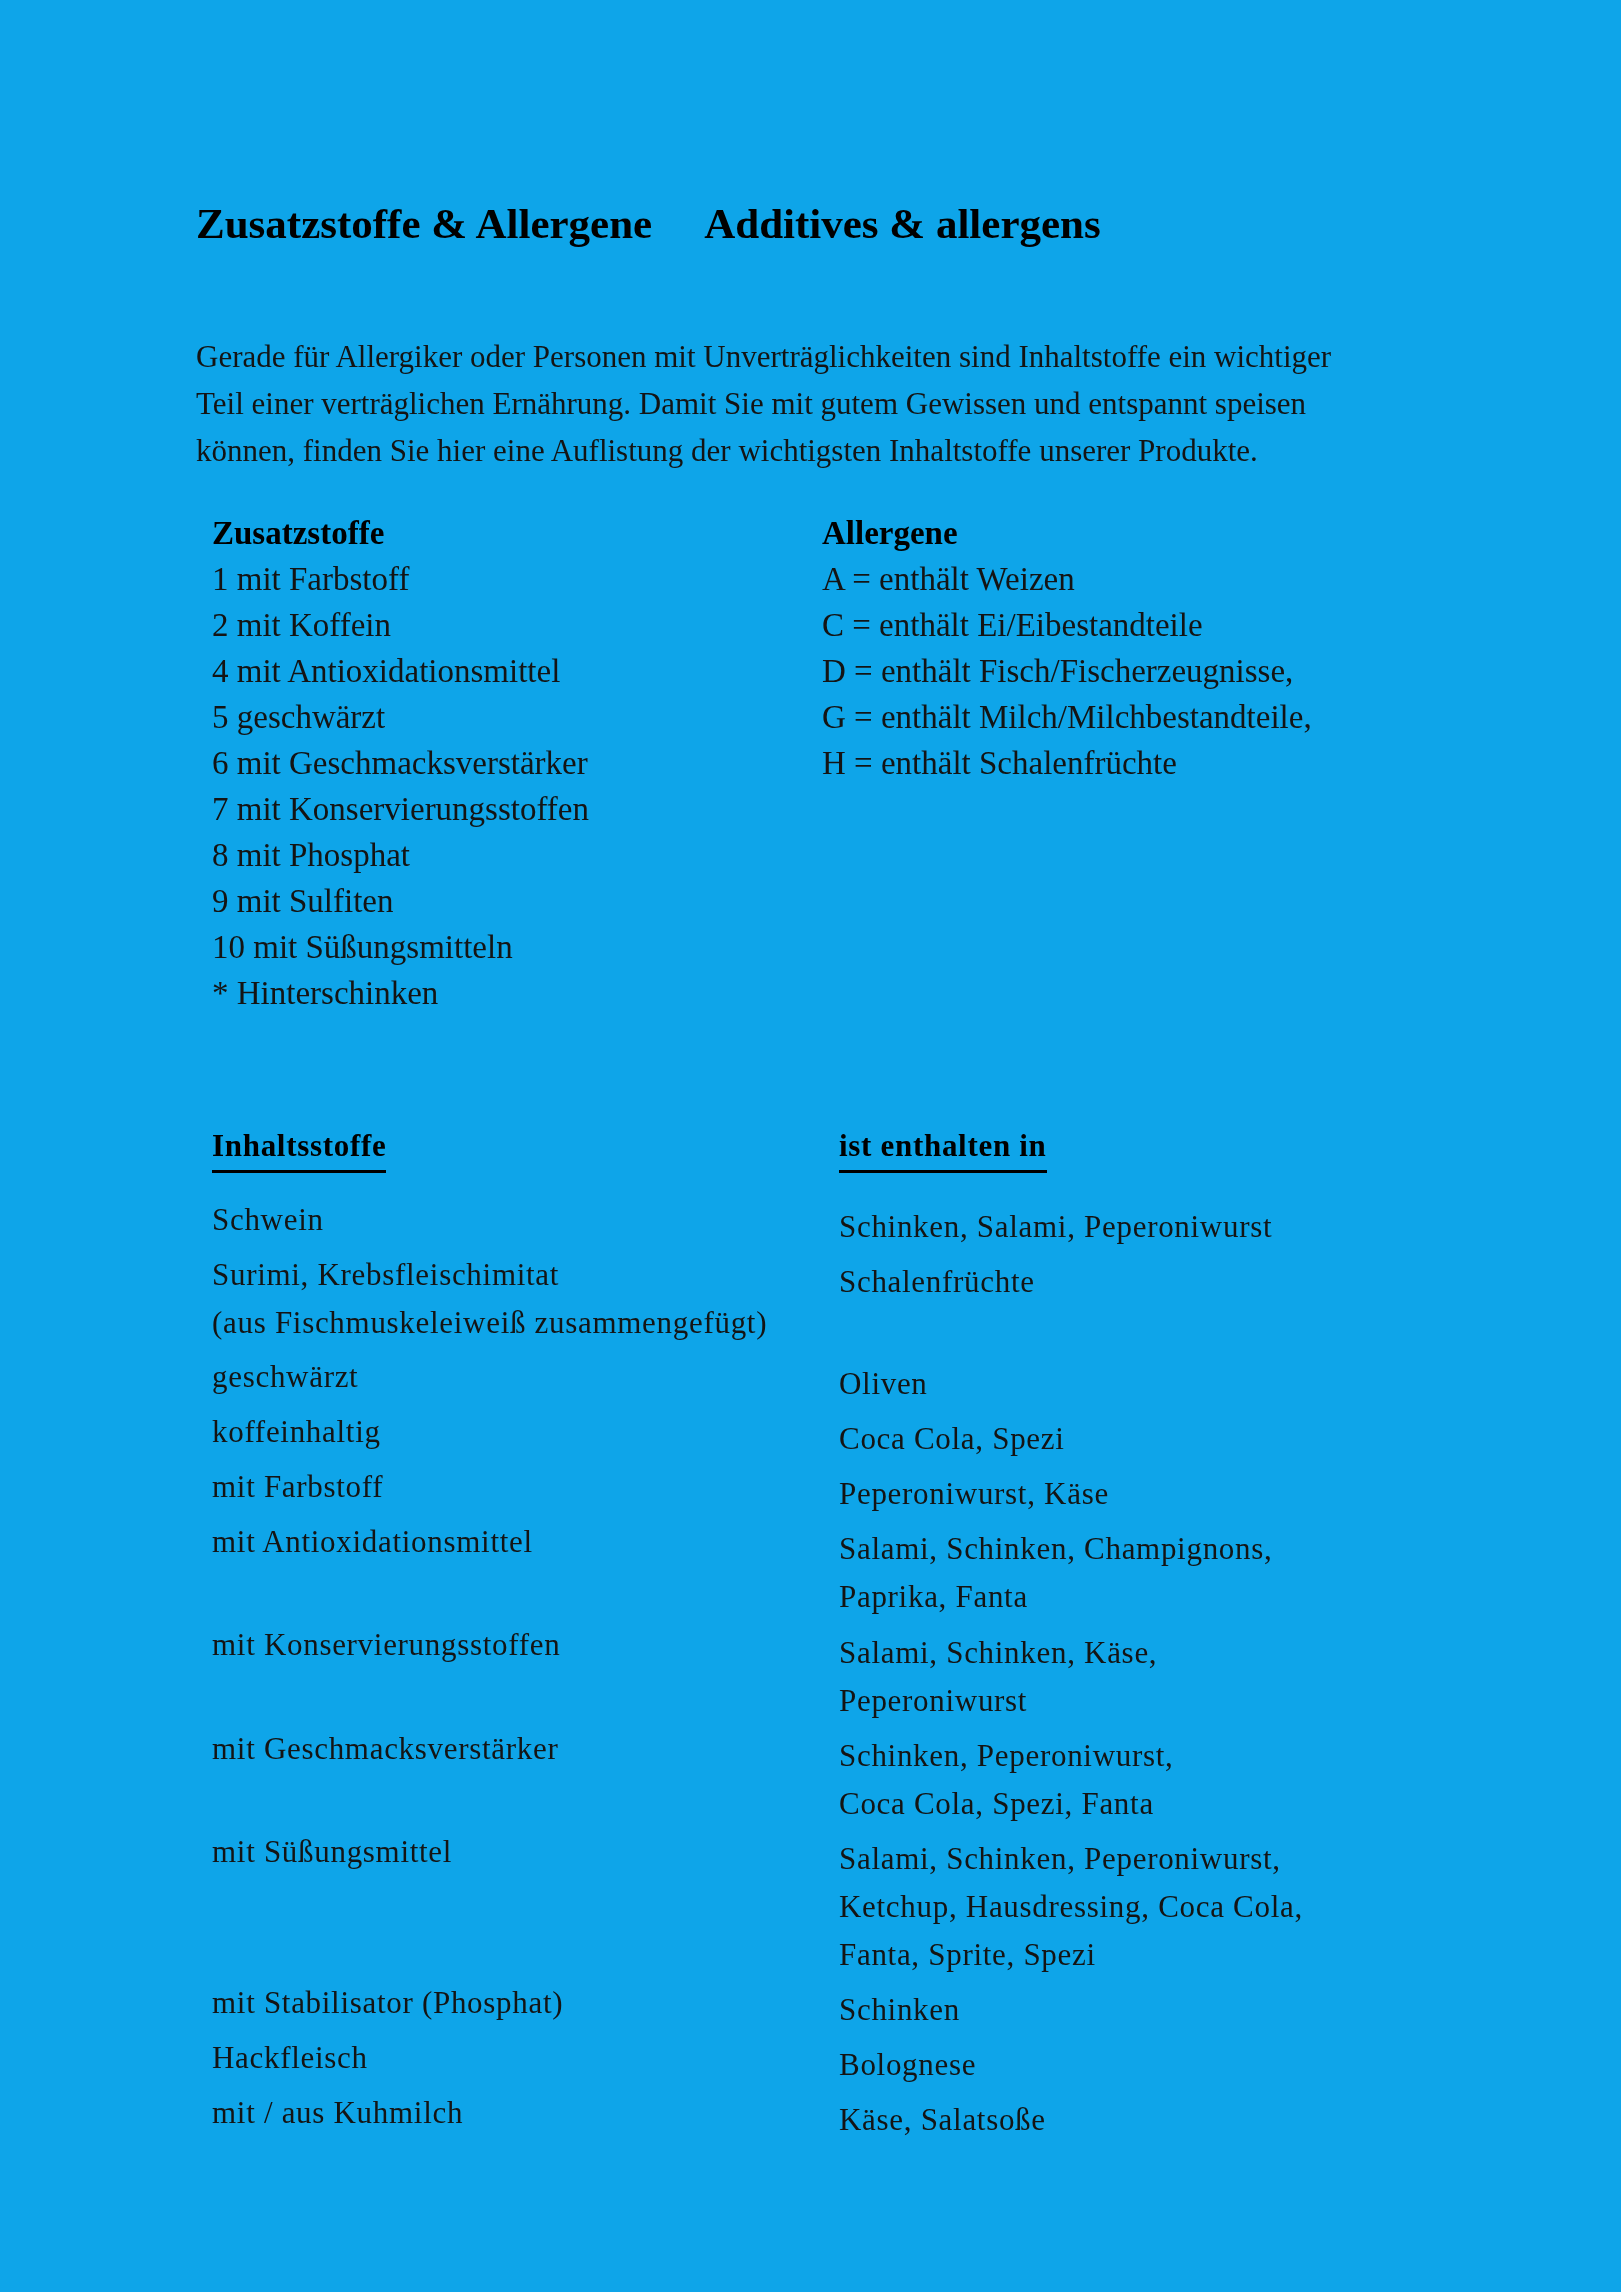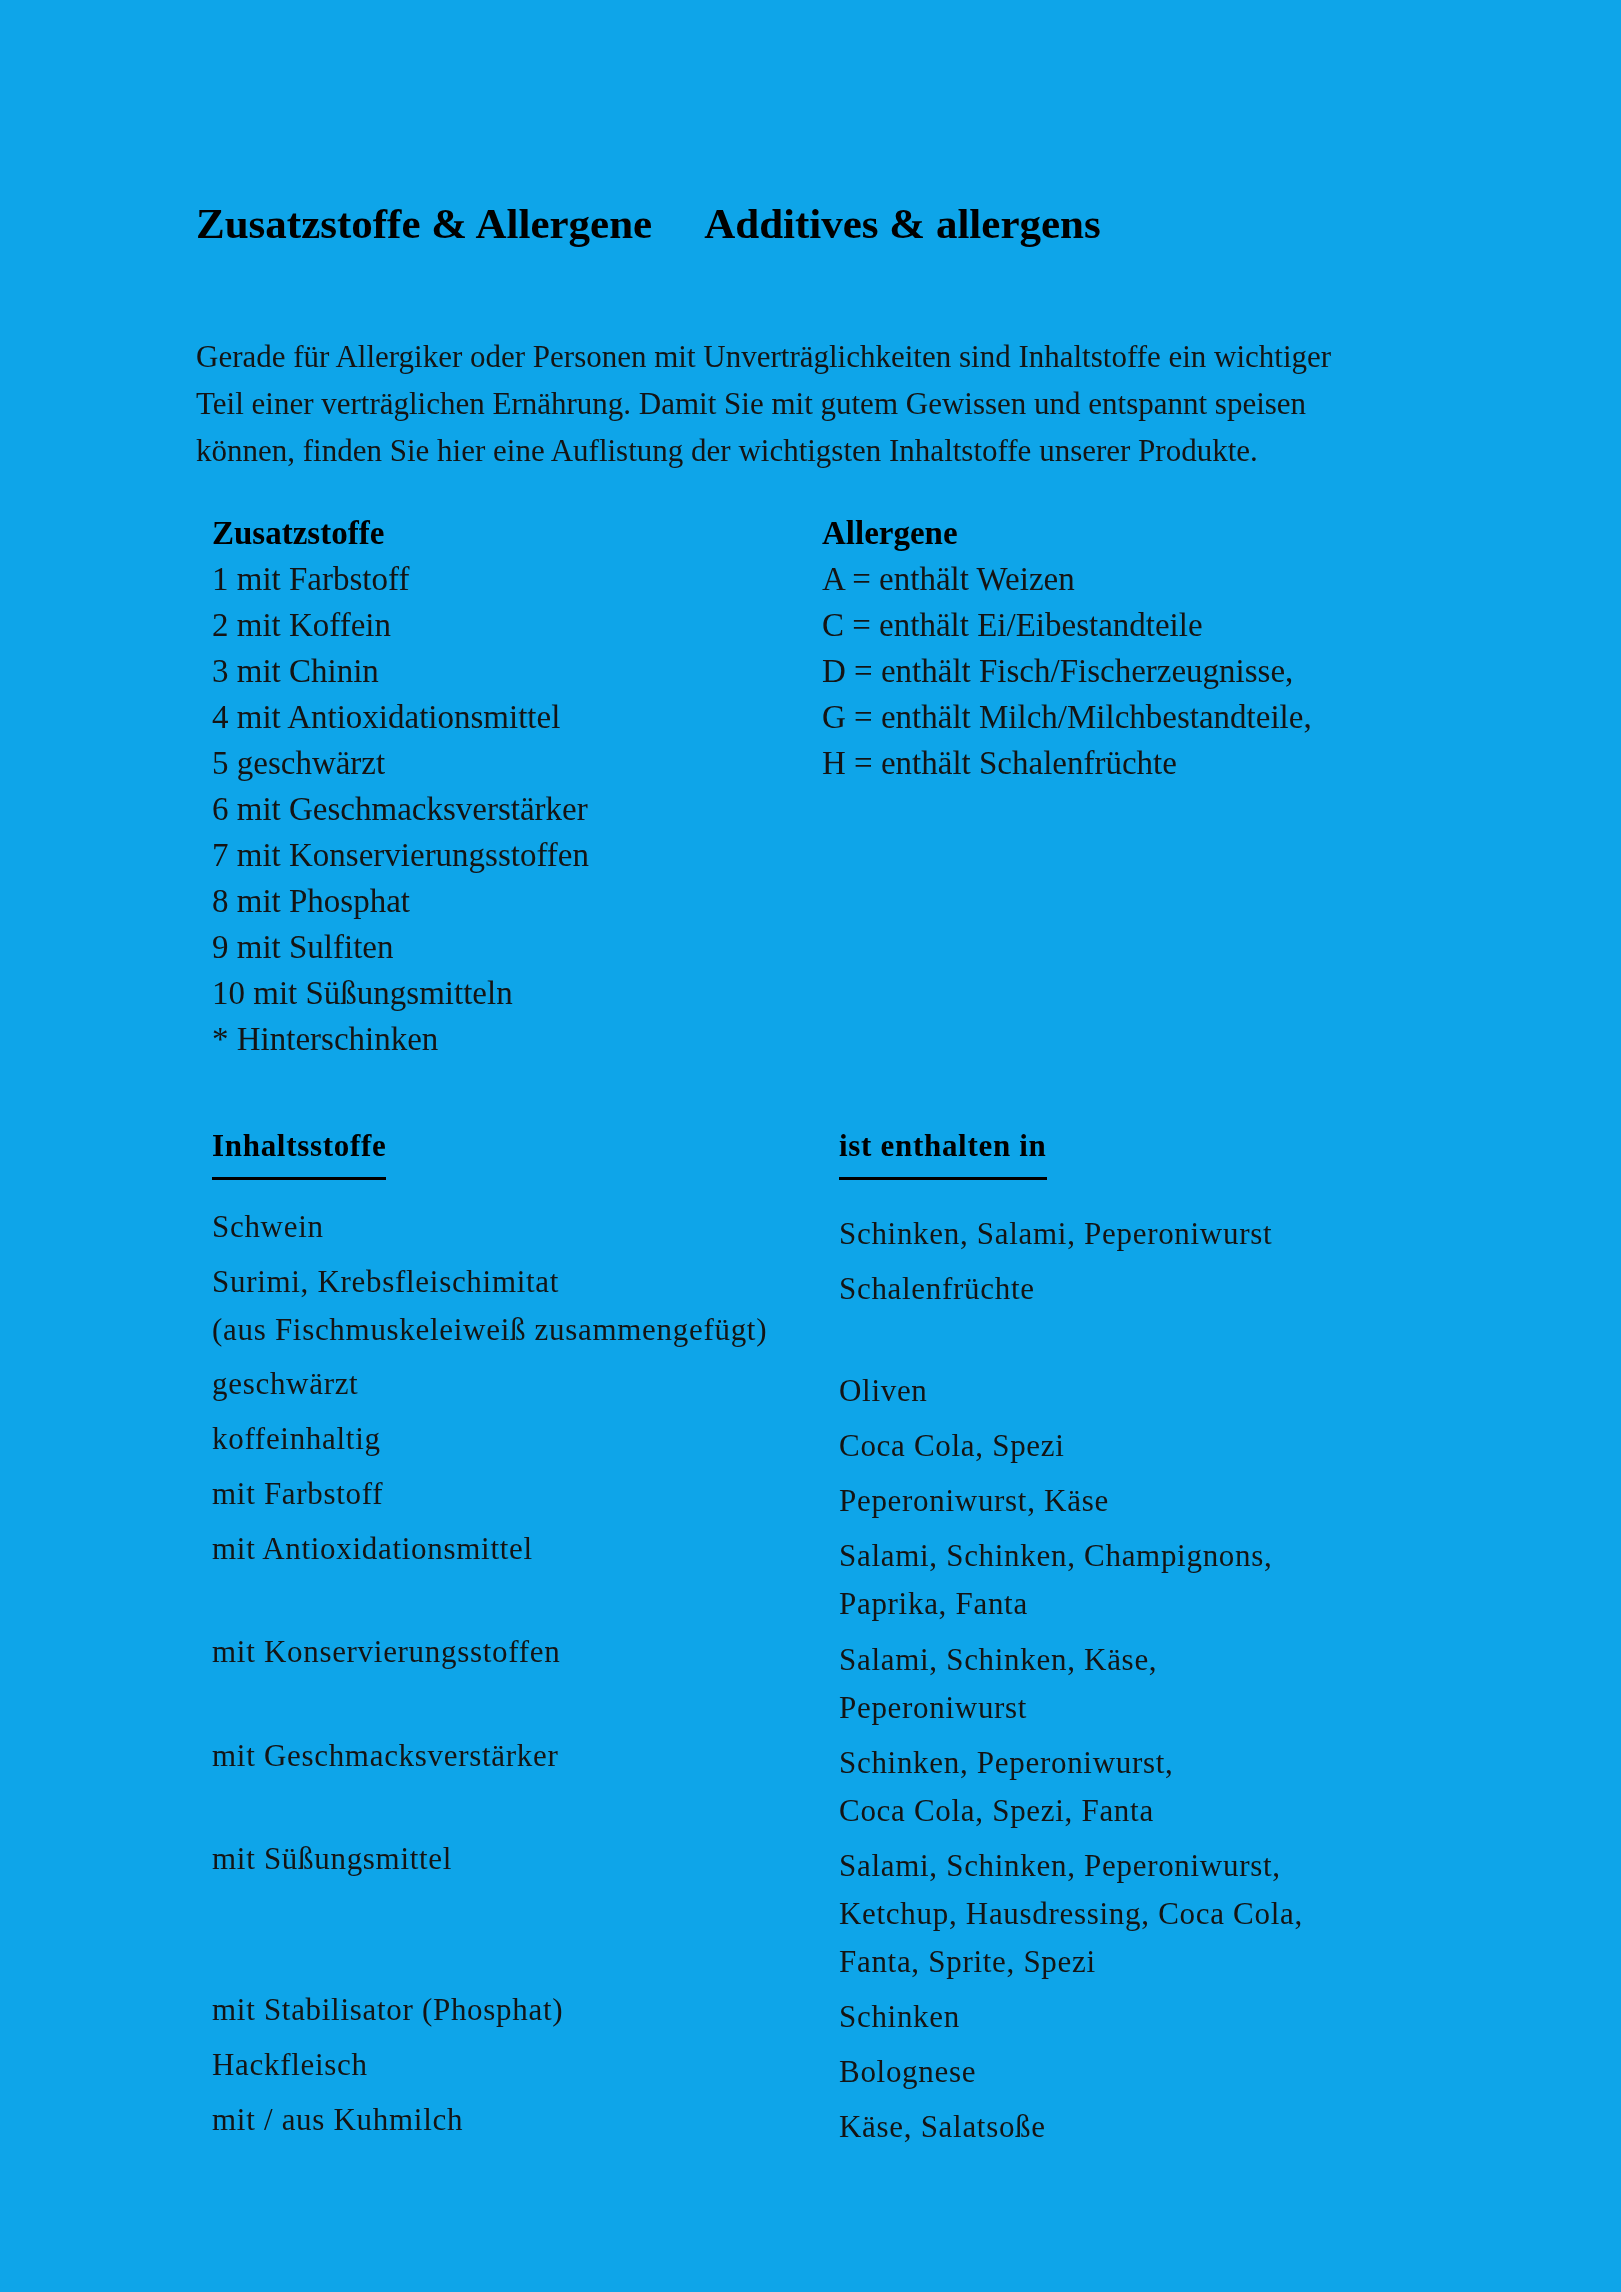--- a/index.html
+++ b/index.html
@@ -35,21 +35,21 @@
 
   .lower-table {
     position:absolute; left:212px; top:1127px;
     font-size:31px; letter-spacing:0.7px;
   }
   .t-headings { display:flex; margin-bottom:23px; }
   .t-headings .h-left { width:627px; flex:none; }
   .t-heading-text {
     display:inline-block; font-weight:bold; color:#000;
     line-height:38px;
-    border-bottom:3.6px solid #000; padding-bottom:12px;
+    border-bottom:3.6px solid #000; padding-bottom:5px;
   }
   .t-row { display:flex; }
   .t-left { width:627px; flex:none; }
   .t-right { flex:none; padding-top:7.2px; }
   .line { line-height:48px; white-space:nowrap; }
   .gap-after { margin-bottom:5.4px; }
 </style>
 </head>
 <body>
 
@@ -63,21 +63,20 @@
     <div class="intro-line">Gerade für Allergiker oder Personen mit Unverträglichkeiten sind Inhaltstoffe ein wichtiger</div>
     <div class="intro-line">Teil einer verträglichen Ernährung. Damit Sie mit gutem Gewissen und entspannt speisen</div>
     <div class="intro-line">können, finden Sie hier eine Auflistung der wichtigsten Inhaltstoffe unserer Produkte.</div>
   </div>
 
   <div class="upper-cols">
     <div class="upper-left">
       <div class="list-line col-heading">Zusatzstoffe</div>
       <div class="list-line">1 mit Farbstoff</div>
       <div class="list-line">2 mit Koffein</div>
-      <div class="list-line">3 mit Chinin</div>
       <div class="list-line">4 mit Antioxidationsmittel</div>
       <div class="list-line">5 geschwärzt</div>
       <div class="list-line">6 mit Geschmacksverstärker</div>
       <div class="list-line">7 mit Konservierungsstoffen</div>
       <div class="list-line">8 mit Phosphat</div>
       <div class="list-line">9 mit Sulfiten</div>
       <div class="list-line">10 mit Süßungsmitteln</div>
       <div class="list-line">* Hinterschinken</div>
     </div>
     <div class="upper-right">

